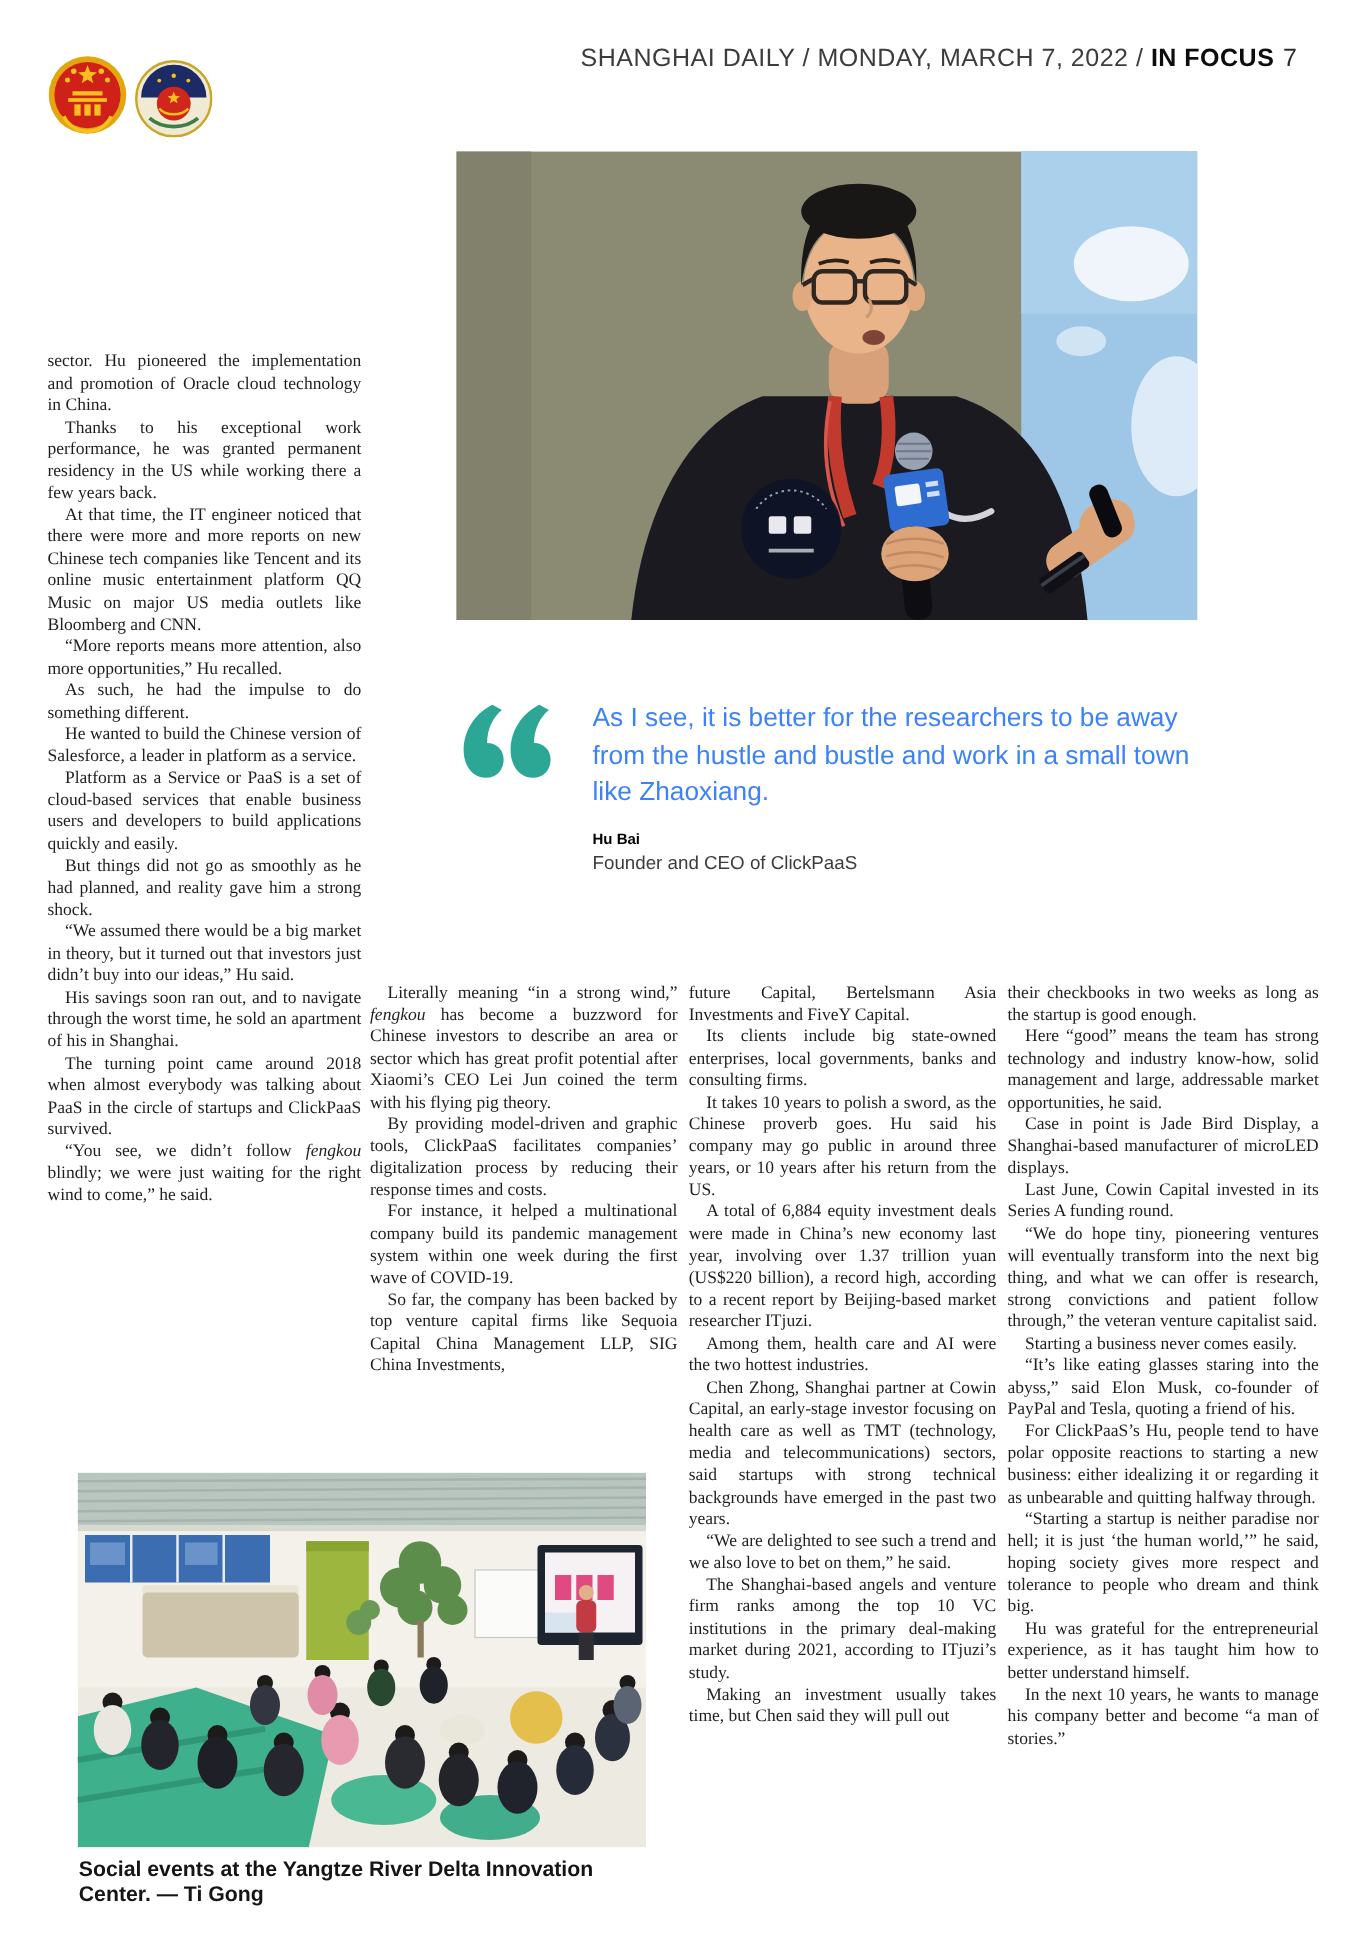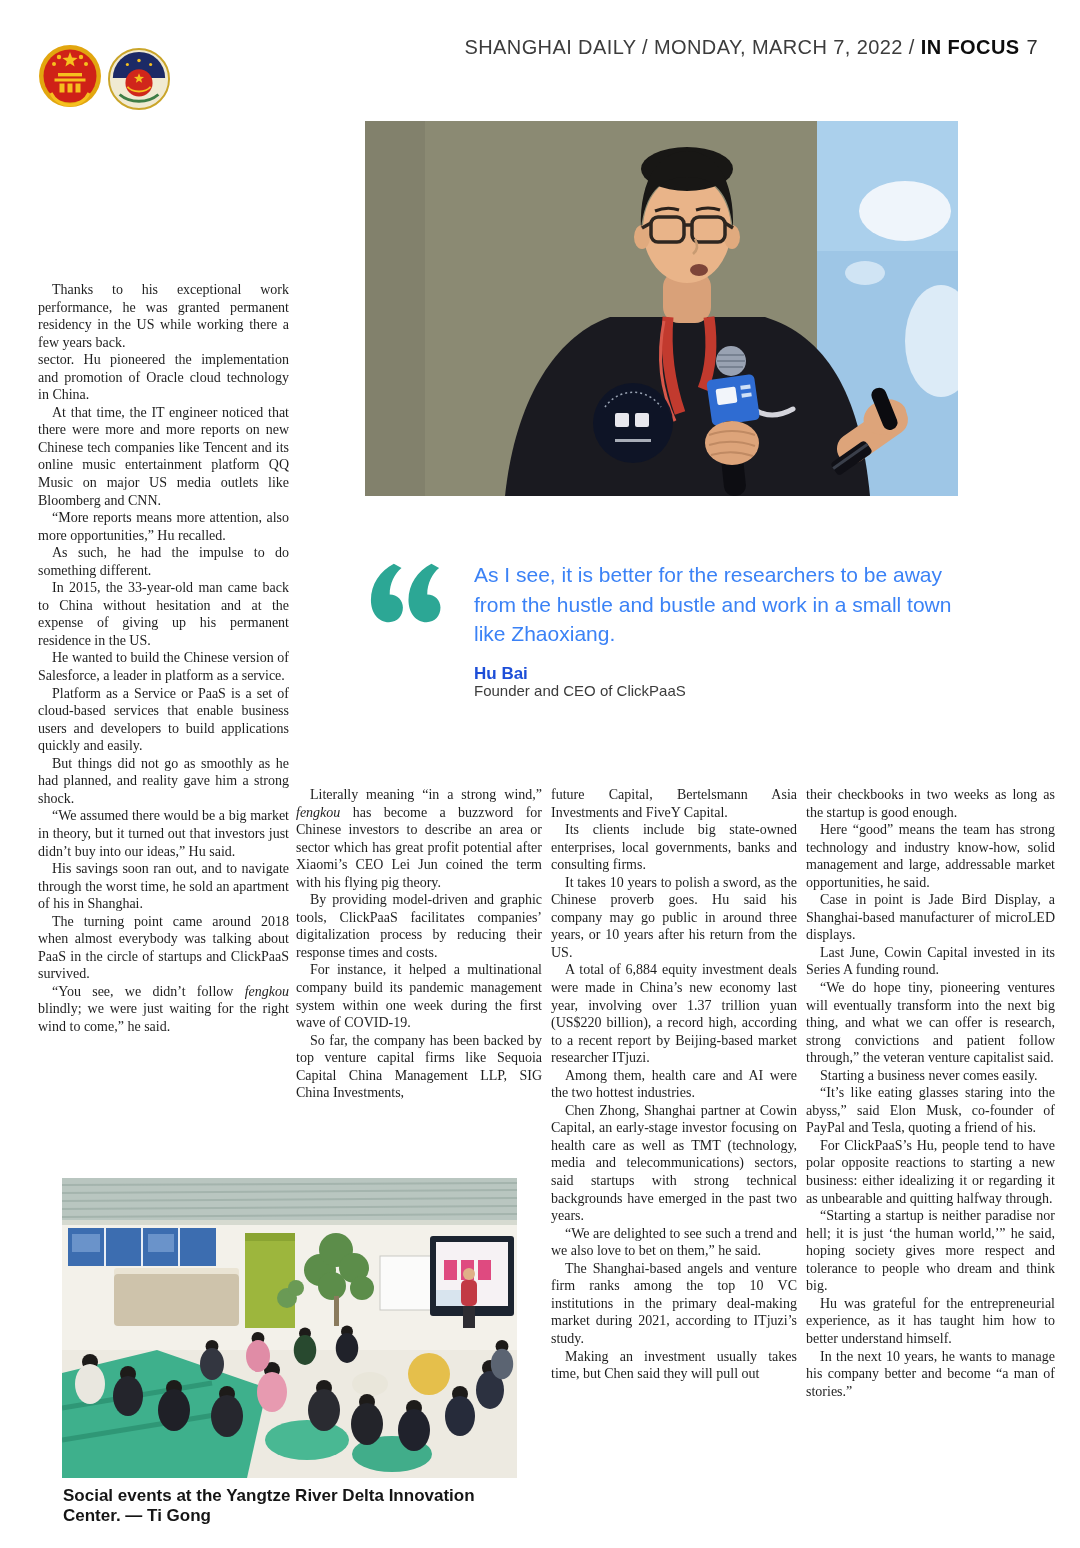--- a/index.html
+++ b/index.html
@@ -17,21 +17,21 @@
   
   .photo-main{position:absolute;left:365px;top:121px;width:593px;height:375px;overflow:hidden;}
   .photo-bottom{position:absolute;left:62px;top:1178px;width:455px;height:300px;overflow:hidden;}
   .photo-main svg,.photo-bottom svg{display:block;width:100%;height:100%;}
   
   .qmark{position:absolute;left:366px;top:561px;width:78px;height:64px;color:#2ca795;}
   .qmark svg{display:block;width:100%;height:100%;}
   .qtext{position:absolute;left:474px;top:560px;width:482px;
          font-family:Liberation Sans, sans-serif;font-size:21px;line-height:29.5px;color:#3b82f6;}
   .qname{position:absolute;left:474px;top:664px;font-family:"Liberation Sans",sans-serif;
-         font-size:17px;font-weight:700;color:#1d4ed8;}
+         font-size:12px;font-weight:700;color:#000000;}
   .qtitle{position:absolute;left:474px;top:682px;font-family:"Liberation Sans",sans-serif;
           font-size:15px;color:#3c3c3c;}
   
   .col{position:absolute;font-size:14px;line-height:17.55px;text-align:justify;color:#1e1e1e;}
   .col-1{left:38px;top:281px;width:251px;}
   .col-2{left:296px;top:786px;width:246px;}
   .col-3{left:551px;top:786px;width:246px;}
   .col-4{left:806px;top:786px;width:249px;}
   .para{margin:0;text-indent:14px;}
   .para.cont{text-indent:0;}
@@ -154,26 +154,25 @@
     <svg viewBox="0 0 112 92">
       <path fill="currentColor" d="M40,4 C20,14 7,34 7,56 C7,74 17,88 33,88 C45,88 53,79 53,67 C53,56 45,48 34,48 C34,32 41,18 51,10 Z"></path>
       <path fill="currentColor" d="M94,4 C74,14 61,34 61,56 C61,74 71,88 87,88 C99,88 107,79 107,67 C107,56 99,48 88,48 C88,32 95,18 105,10 Z"></path>
     </svg>
   </div>
   <div class="qtext">As I see, it is better for the researchers to be away from the hustle and bustle and work in a small town like Zhaoxiang.</div>
   <div class="qname">Hu Bai</div>
   <div class="qtitle">Founder and CEO of ClickPaaS</div>
 
   <div class="col col-1">
+      <p class="para cont">sector. Hu pioneered the implementation and promotion of Oracle cloud technology in China.</p>
       <p class="para">Thanks to his exceptional work performance, he was granted permanent residency in the US while working there a few years back.</p>
-      <p class="para cont">sector. Hu pioneered the implementation and promotion of Oracle cloud technology in China.</p>
       <p class="para">At that time, the IT engineer noticed that there were more and more reports on new Chinese tech companies like Tencent and its online music entertainment platform QQ Music on major US media outlets like Bloomberg and CNN.</p>
       <p class="para">“More reports means more attention, also more opportunities,” Hu recalled.</p>
       <p class="para">As such, he had the impulse to do something different.</p>
-      <p class="para">In 2015, the 33-year-old man came back to China without hesitation and at the expense of giving up his permanent residence in the US.</p>
       <p class="para">He wanted to build the Chinese version of Salesforce, a leader in platform as a service.</p>
       <p class="para">Platform as a Service or PaaS is a set of cloud-based services that enable business users and developers to build applications quickly and easily.</p>
       <p class="para">But things did not go as smoothly as he had planned, and reality gave him a strong shock.</p>
       <p class="para">“We assumed there would be a big market in theory, but it turned out that investors just didn’t buy into our ideas,” Hu said.</p>
       <p class="para">His savings soon ran out, and to navigate through the worst time, he sold an apartment of his in Shanghai.</p>
       <p class="para">The turning point came around 2018 when almost everybody was talking about PaaS in the circle of startups and ClickPaaS survived.</p>
       <p class="para">“You see, we didn’t follow <i>fengkou</i> blindly; we were just waiting for the right wind to come,” he said.</p>
     </div>
   <div class="col col-2">
       <p class="para">Literally meaning “in a strong wind,” <i>fengkou</i> has become a buzzword for Chinese investors to describe an area or sector which has great profit potential after Xiaomi’s CEO Lei Jun coined the term with his flying pig theory.</p>

